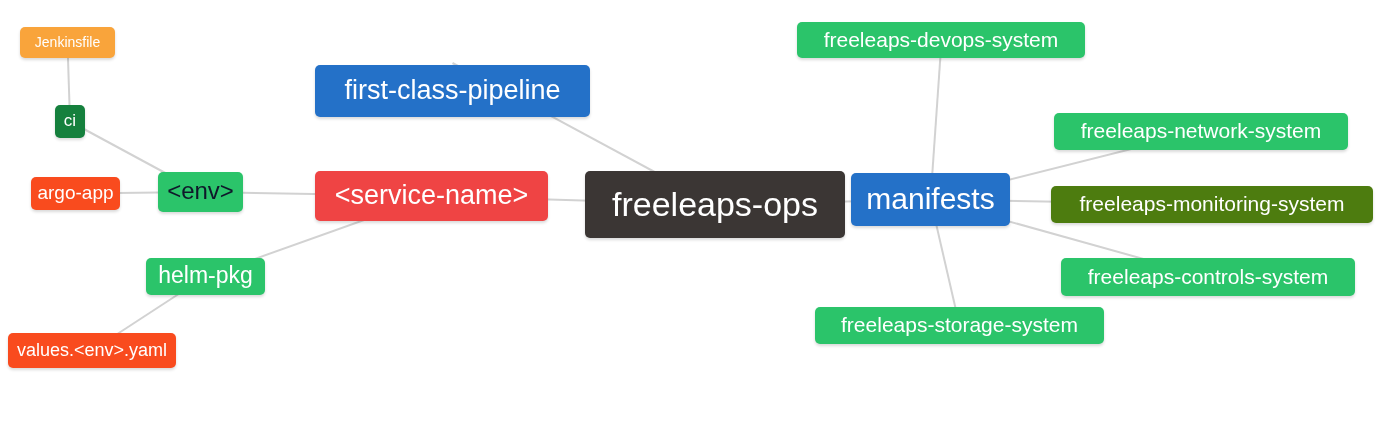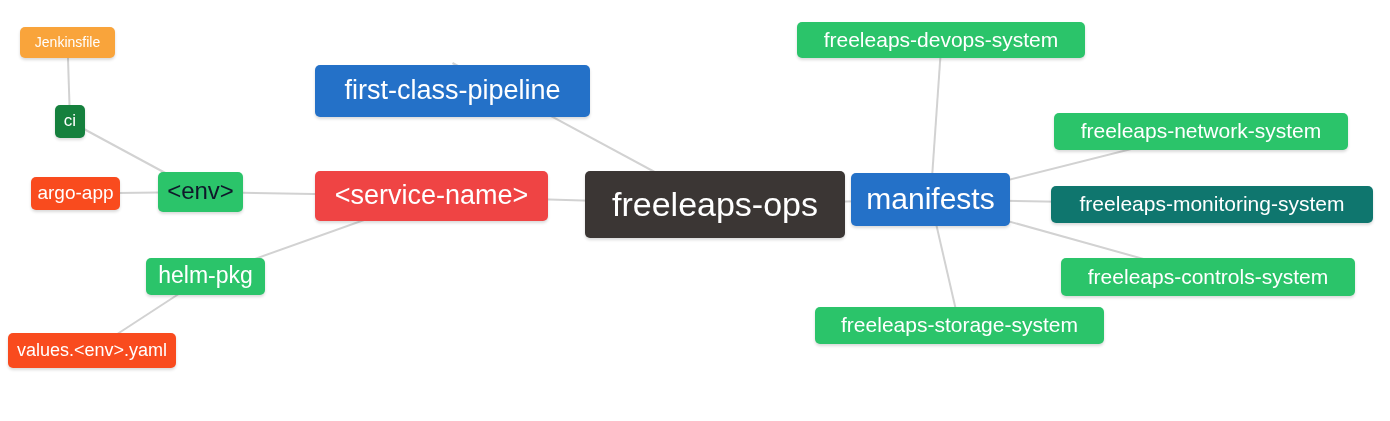--- a/index.html
+++ b/index.html
@@ -73,17 +73,17 @@
       <div class="node" style="left: 31px; top: 177px; width: 89px; height: 33px; font-size: 19px; background: rgb(249, 75, 30); color: rgb(255, 255, 255);">argo-app</div>
       <div class="node" style="left: 158px; top: 172px; width: 85px; height: 40px; font-size: 24px; background: rgb(43, 196, 106); color: #0f172a;">&lt;env&gt;</div>
       <div class="node" style="left: 146px; top: 258px; width: 119px; height: 37px; font-size: 23px; background: rgb(43, 196, 106); color: rgb(255, 255, 255);">helm-pkg</div>
       <div class="node" style="left: 8px; top: 333px; width: 168px; height: 35px; font-size: 18px; background: rgb(249, 75, 30); color: rgb(255, 255, 255); text-align: right;">values.&lt;env&gt;.yaml</div>
       <div class="node" style="left: 315px; top: 37px; width: 275px; height: 52px; font-size: 27px; background: rgb(36, 113, 200); color: rgb(255, 255, 255); margin-top: 28px;">first-class-pipeline</div>
       <div class="node" style="left: 315px; top: 171px; width: 233px; height: 50px; font-size: 27px; background: #ef4444; color: rgb(255, 255, 255);">&lt;service-name&gt;</div>
       <div class="node" style="left: 585px; top: 171px; width: 260px; height: 67px; font-size: 34px; background: rgb(59, 54, 52); color: rgb(255, 255, 255);">freeleaps-ops</div>
       <div class="node" style="left: 851px; top: 173px; width: 159px; height: 53px; font-size: 30px; background: rgb(36, 113, 200); color: rgb(255, 255, 255);">manifests</div>
       <div class="node" style="left: 797px; top: 22px; width: 288px; height: 36px; font-size: 21px; background: rgb(43, 196, 106); color: rgb(255, 255, 255);">freeleaps-devops-system</div>
       <div class="node" style="left: 1054px; top: 113px; width: 294px; height: 37px; font-size: 21px; background: rgb(43, 196, 106); color: rgb(255, 255, 255);">freeleaps-network-system</div>
-      <div class="node" style="left: 1051px; top: 186px; width: 322px; height: 37px; font-size: 21px; background: #0f766e; color: rgb(255, 255, 255);">freeleaps-monitoring-system</div>
+      <div class="node" style="left: 1051px; top: 186px; width: 322px; height: 37px; font-size: 21px; background: #4d7c0f; color: rgb(255, 255, 255);">freeleaps-monitoring-system</div>
       <div class="node" style="left: 1061px; top: 258px; width: 294px; height: 38px; font-size: 21px; background: rgb(43, 196, 106); color: rgb(255, 255, 255);">freeleaps-controls-system</div>
       <div class="node" style="left: 815px; top: 307px; width: 289px; height: 37px; font-size: 21px; background: rgb(43, 196, 106); color: rgb(255, 255, 255);">freeleaps-storage-system</div>
     </div>
 </div>
 
 </body></html>

